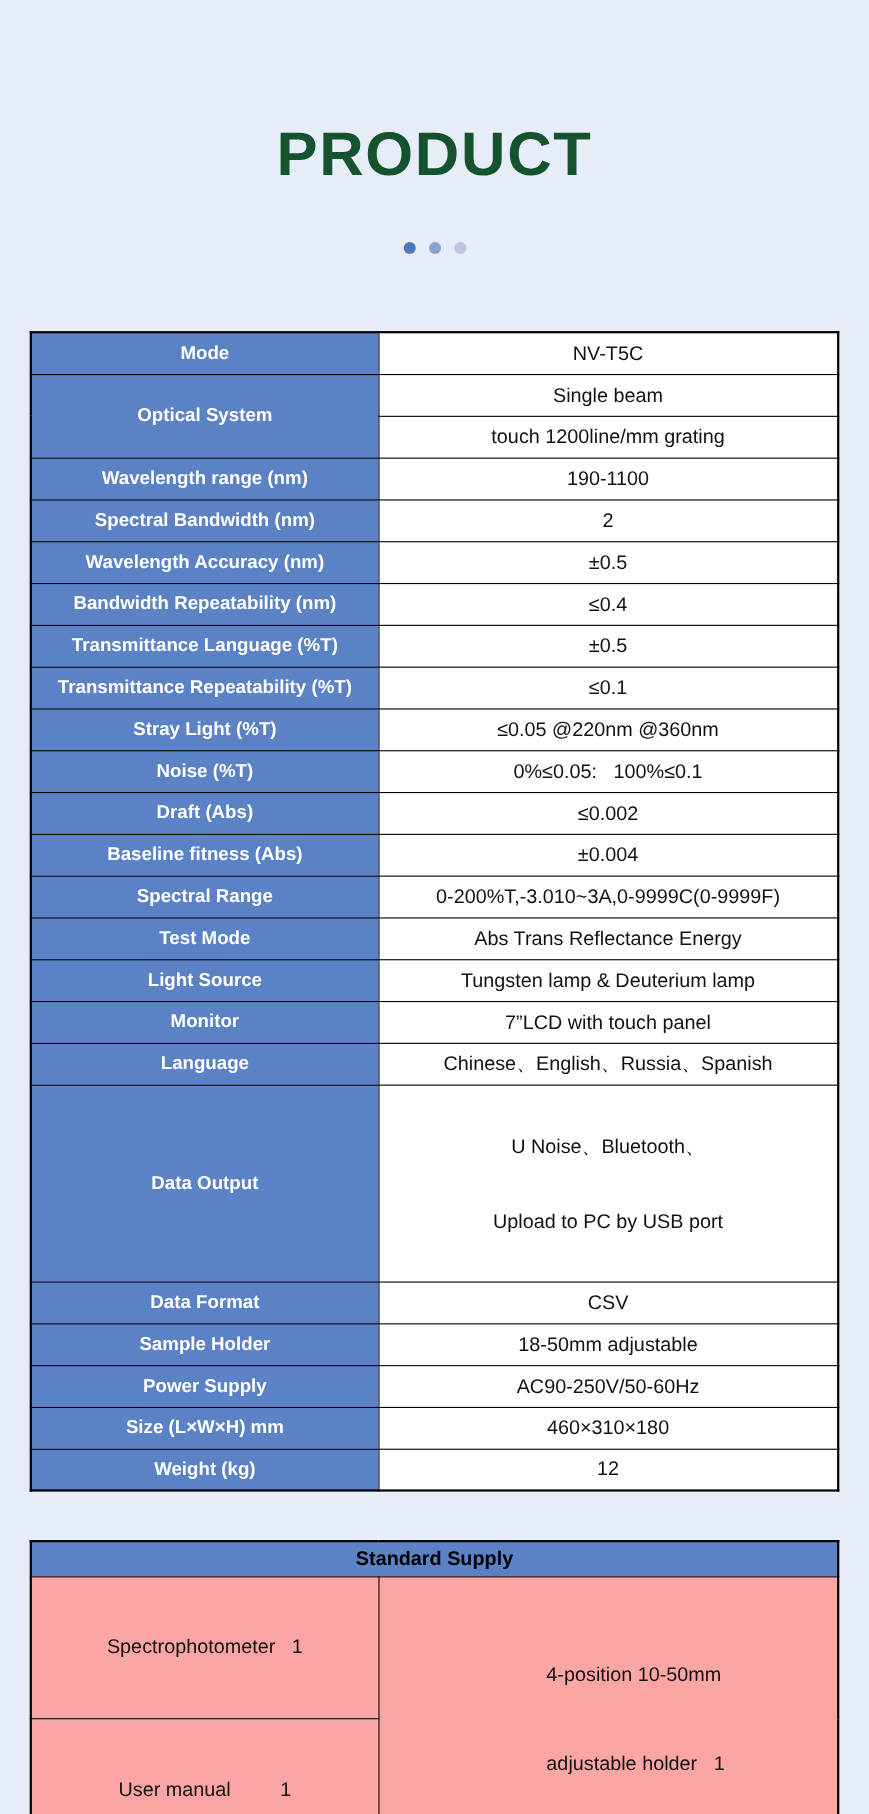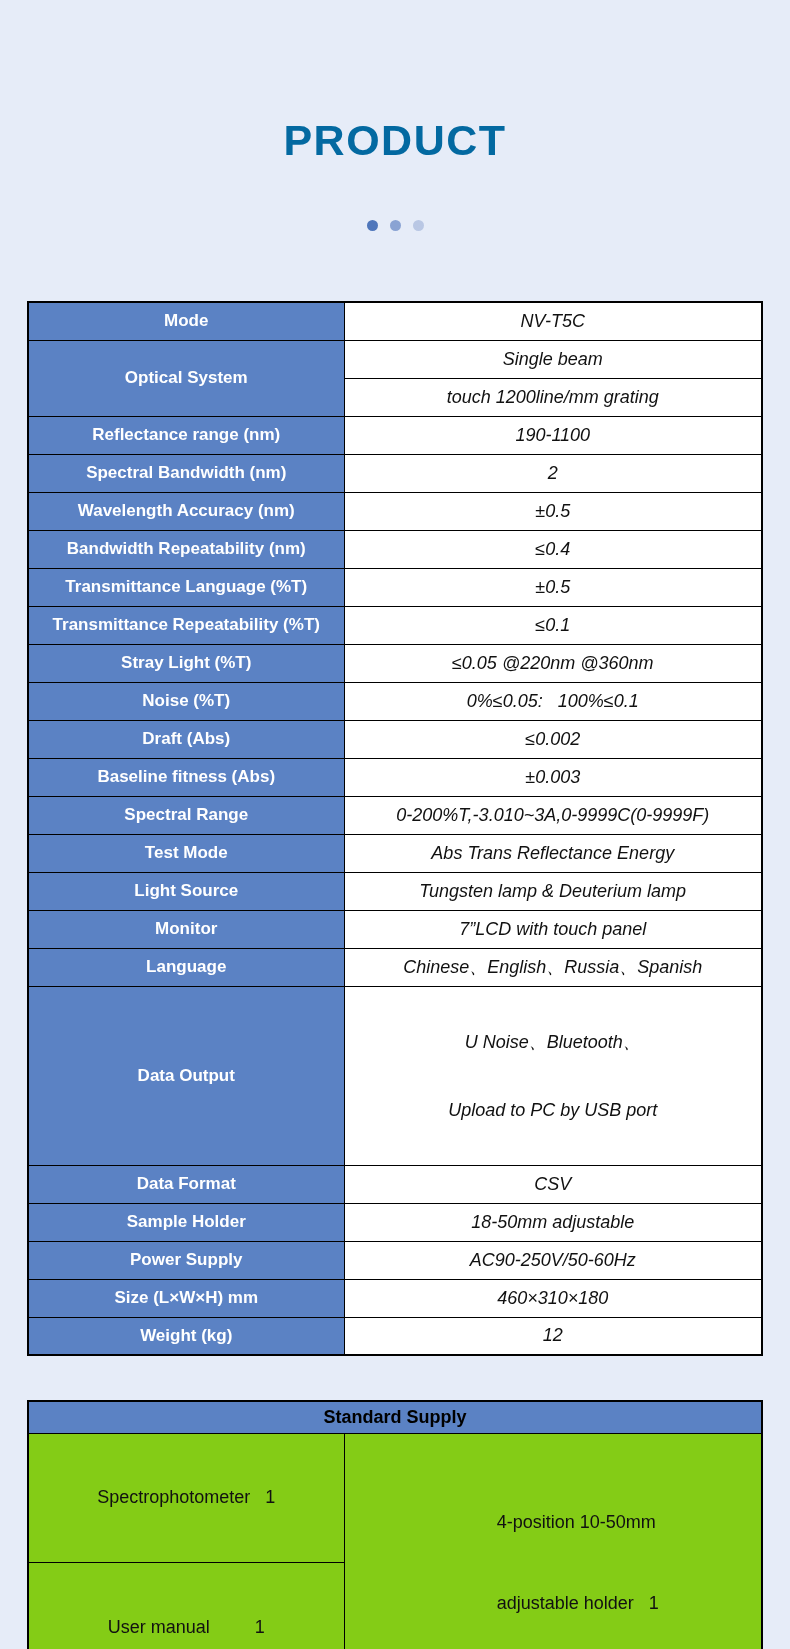--- a/index.html
+++ b/index.html
@@ -9,25 +9,25 @@
     height: 1649px;
     background: #e6ecf8;
     font-family: "Liberation Sans", sans-serif;
     color: #1a1a1a;
   }
   .page { width: 790px; padding-top: 114px; }
 
   
   .title {
     text-align: center;
-    font-size: 43px;
+    font-size: 56px;
     font-weight: 600;
     letter-spacing: 1.5px;
     line-height: 52px;
-    color: #0369a1;
+    color: #14532d;
   }
 
   
   .dots {
     margin-top: 54px;
     display: flex;
     justify-content: center;
     align-items: center;
     gap: 12px;
   }
@@ -57,36 +57,35 @@
     font-weight: 700;
     font-size: 17px;
     text-align: center;
   }
   td.value {
     background: #ffffff;
     color: #111111;
     font-size: 18px;
     text-align: center;
     white-space: pre-wrap;
-    font-style: italic;
   }
   td.value .vline { line-height: 26px; }
 
   
   .supply-table { margin-top: 44px; }
   .supply-table th.supply-header {
     background: #5b82c4;
     color: #000000;
     font-weight: 700;
     font-size: 18px;
     text-align: center;
     height: 32px;
   }
   .supply-table td {
-    background: #84cc16;
+    background: #fca5a5;
     color: #111111;
     font-size: 18px;
     text-align: center;
     height: 39px;
     white-space: pre;
   }
   .supply-table td .block {
     display: inline-block;
     text-align: left;
     line-height: 27px;
@@ -118,21 +117,21 @@
         <td class="value">NV-T5C</td>
       </tr>
       <tr>
         <td class="label" rowspan="2">Optical System</td>
         <td class="value">Single beam</td>
       </tr>
       <tr>
         <td class="value">touch 1200line/mm grating</td>
       </tr>
       <tr>
-        <td class="label">Reflectance range (nm)</td>
+        <td class="label">Wavelength range (nm)</td>
         <td class="value">190-1100</td>
       </tr>
       <tr>
         <td class="label">Spectral Bandwidth (nm)</td>
         <td class="value">2</td>
       </tr>
       <tr>
         <td class="label">Wavelength Accuracy (nm)</td>
         <td class="value">±0.5</td>
       </tr>
@@ -155,21 +154,21 @@
       <tr>
         <td class="label">Noise (%T)</td>
         <td class="value">0%≤0.05:   100%≤0.1</td>
       </tr>
       <tr>
         <td class="label">Draft (Abs)</td>
         <td class="value">≤0.002</td>
       </tr>
       <tr>
         <td class="label">Baseline fitness (Abs)</td>
-        <td class="value">±0.003</td>
+        <td class="value">±0.004</td>
       </tr>
       <tr>
         <td class="label">Spectral Range</td>
         <td class="value">0-200%T,-3.010~3A,0-9999C(0-9999F)</td>
       </tr>
       <tr>
         <td class="label">Test Mode</td>
         <td class="value">Abs Trans Reflectance Energy</td>
       </tr>
       <tr>

